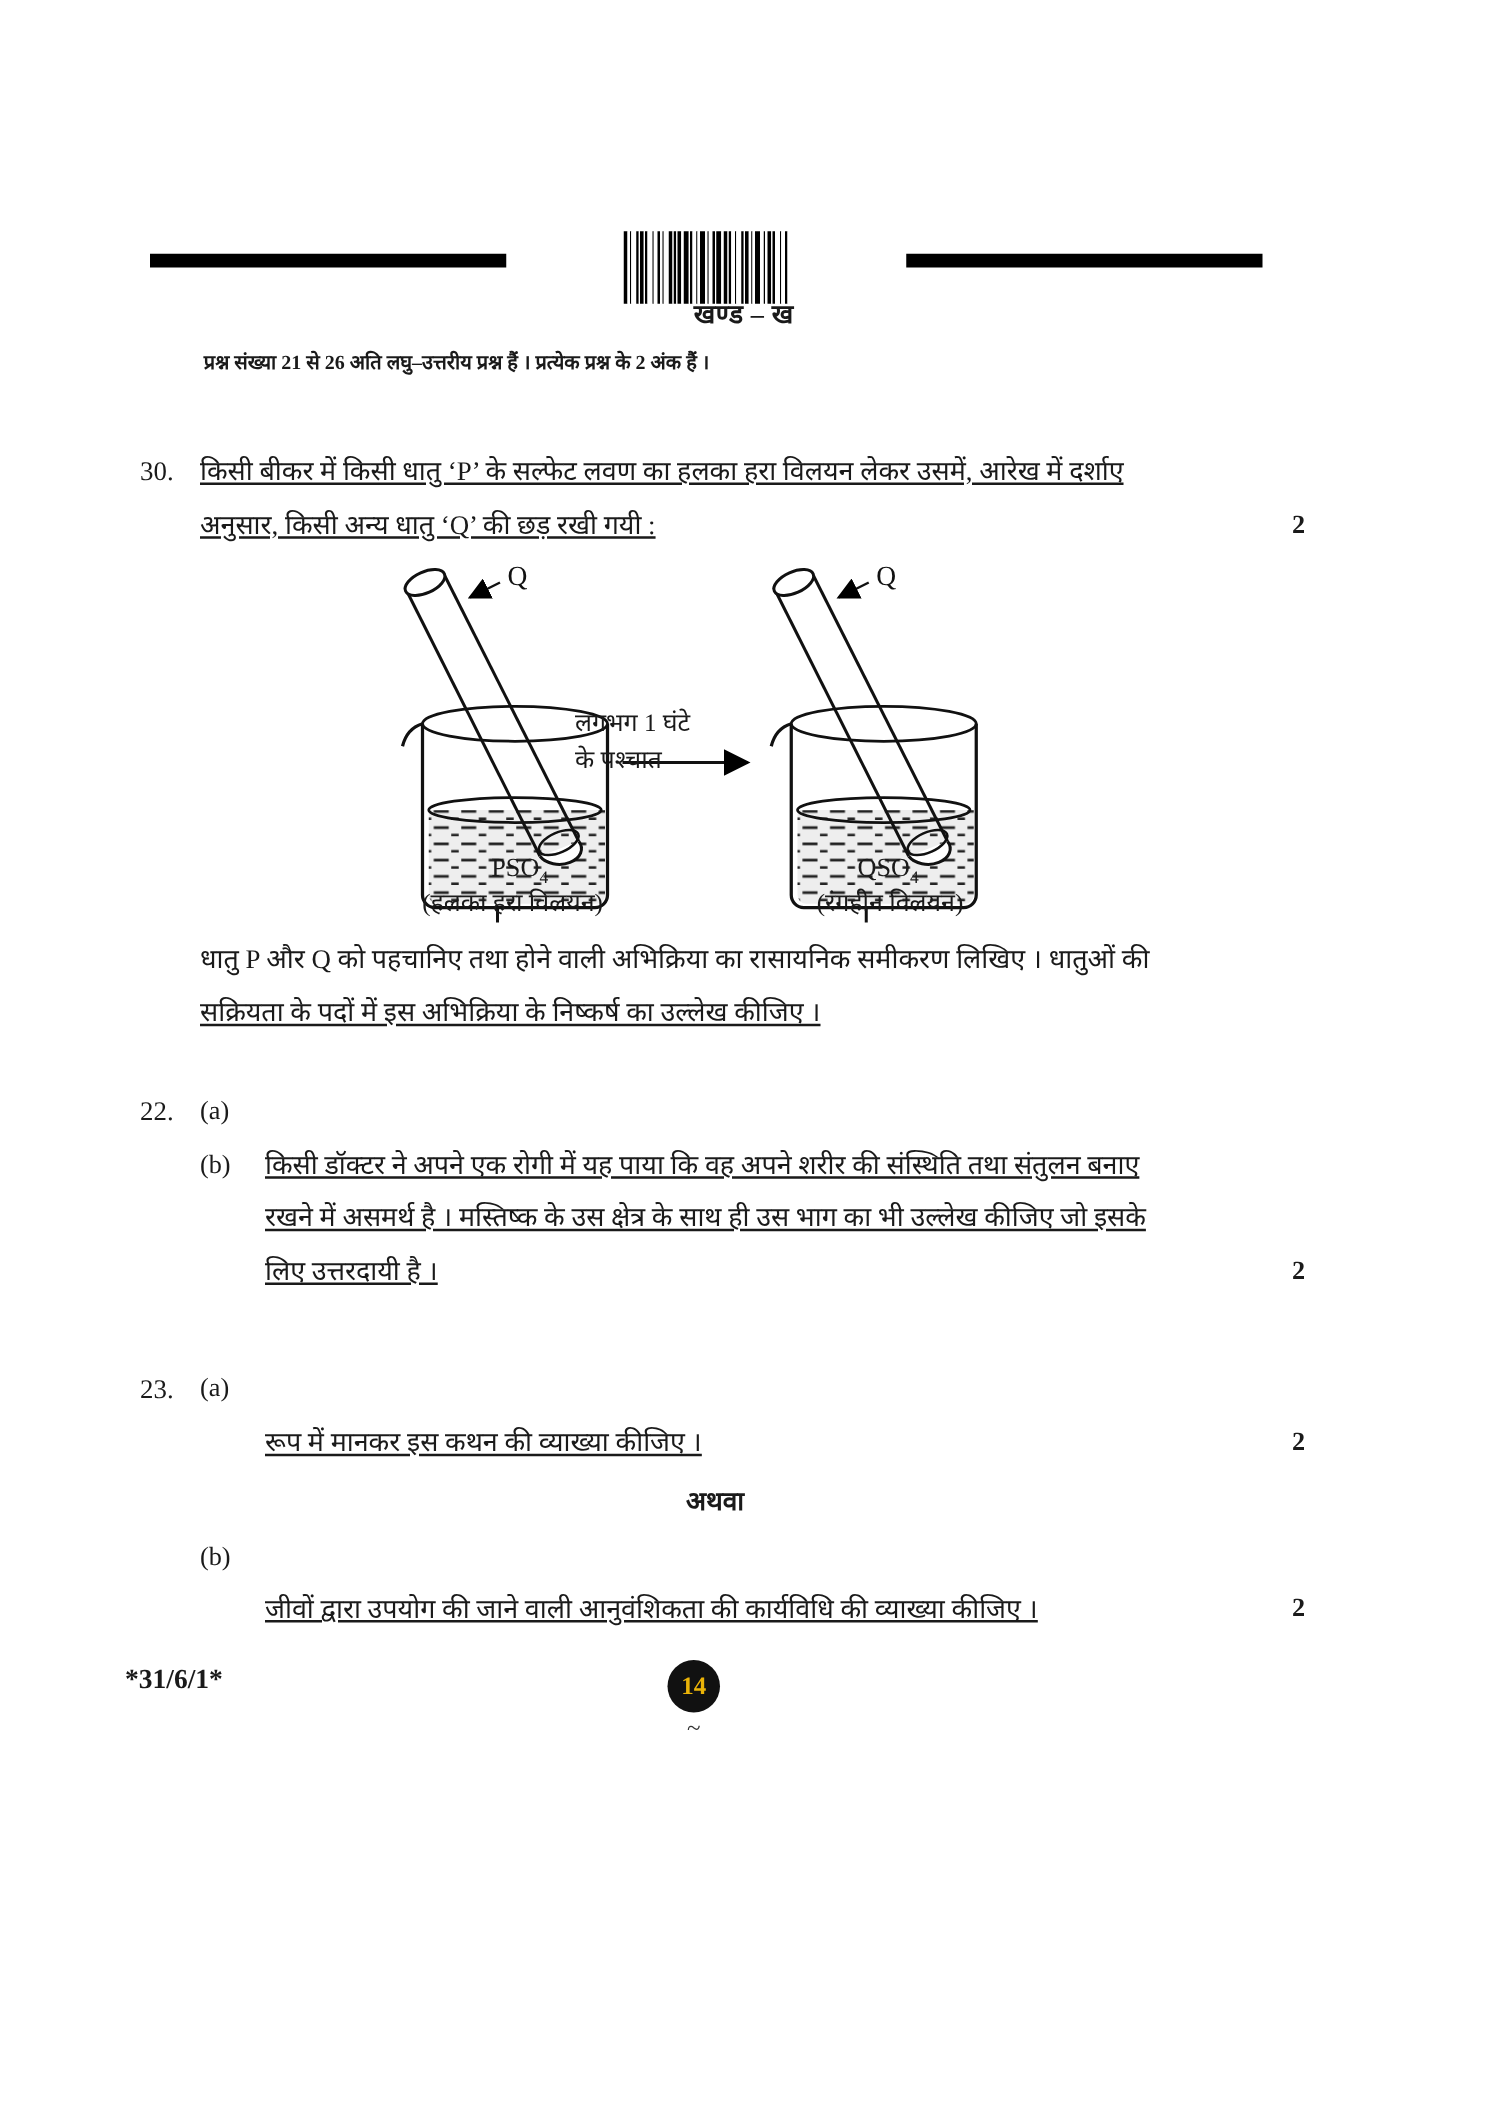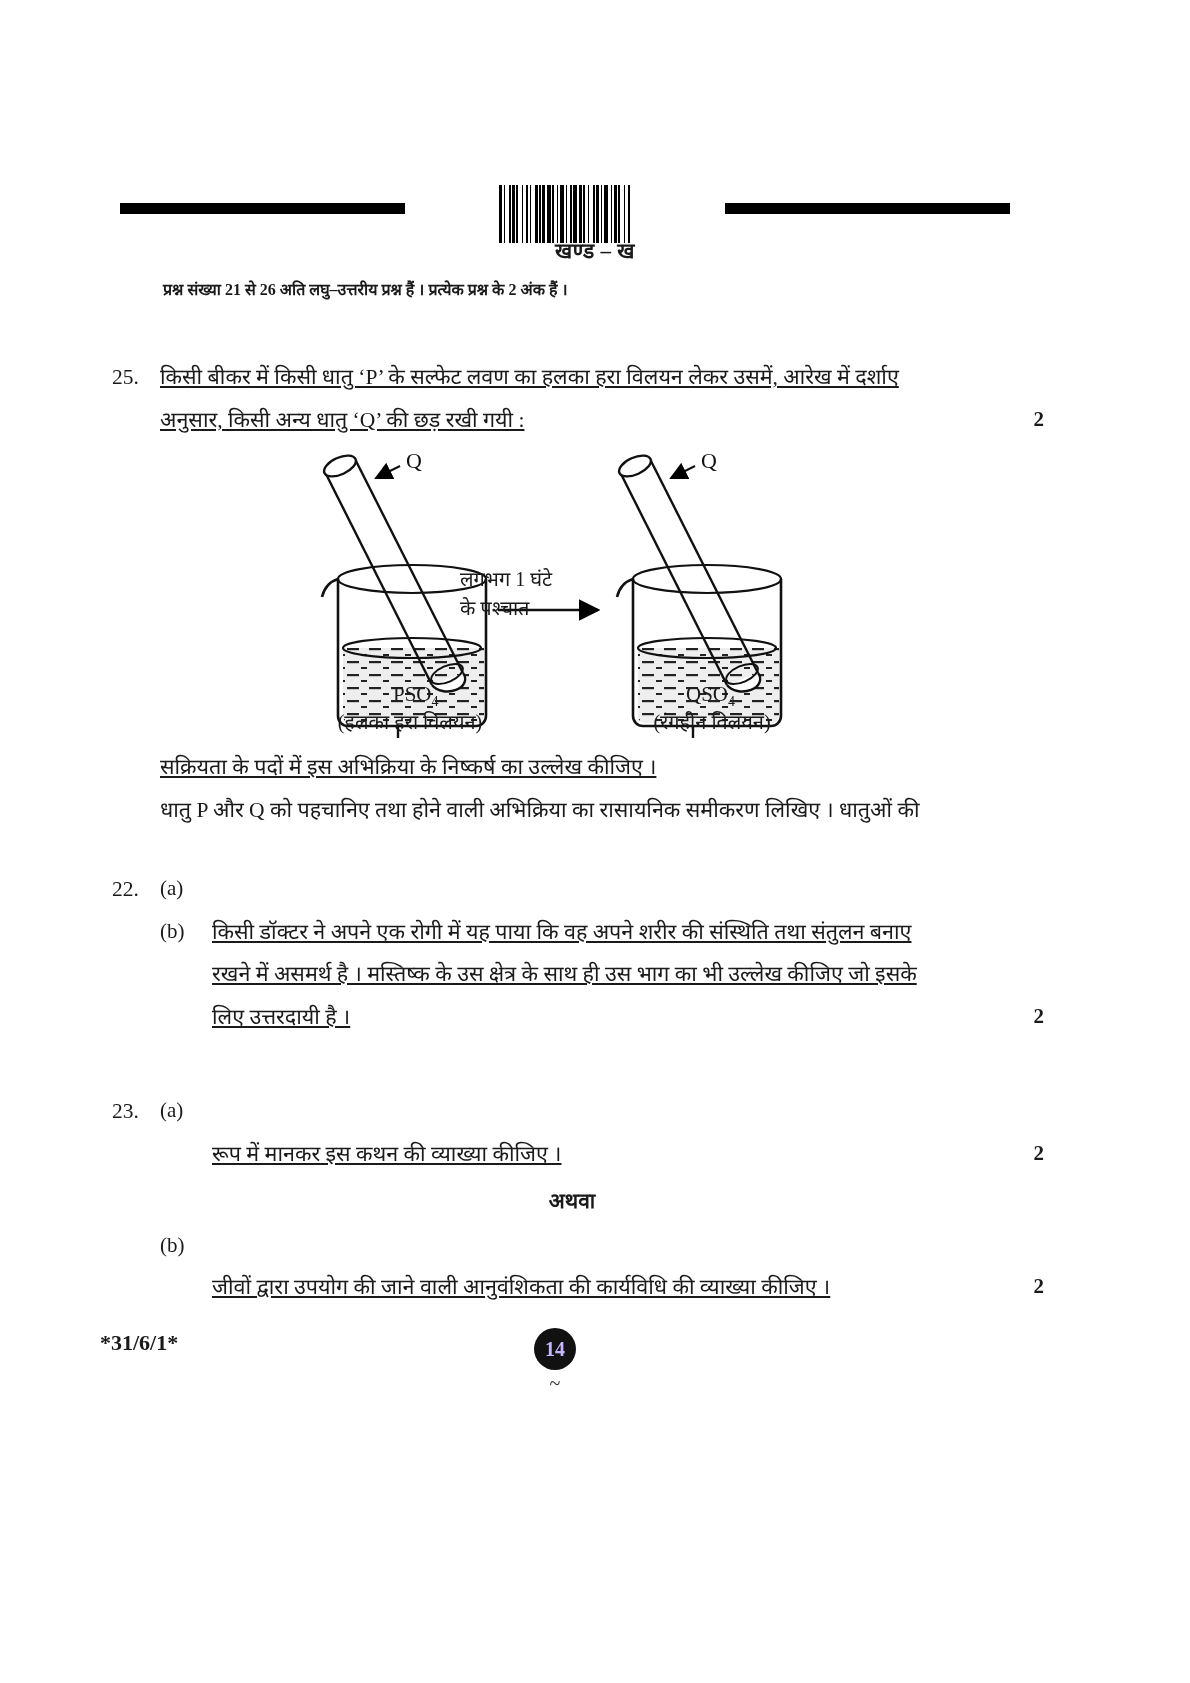--- a/index.html
+++ b/index.html
@@ -149,21 +149,21 @@
     font-family: "Liberation Serif", serif;
   }
   .page-badge {
     position: absolute;
     left: 534px;
     top: 1328px;
     width: 42px;
     height: 42px;
     border-radius: 50%;
     background: #111;
-    color: #c4b5fd;
+    color: #eab308;
     font-size: 20px;
     font-weight: bold;
     display: flex;
     align-items: center;
     justify-content: center;
   }
   .page-tilde {
     position: absolute;
     left: 534px;
     top: 1372px;
@@ -244,21 +244,21 @@
       </div>
     <div class="rule-bar"></div>
   </div>
 
   <div class="section-title">खण्ड – ख</div>
 
   <div class="instruction">प्रश्न संख्या 21 से 26 अति लघु–उत्तरीय प्रश्न हैं । प्रत्येक प्रश्न के 2 अंक हैं ।</div>
 
   <div class="q" style="top:356px;">
     <div class="q-row">
-      <div class="q-num">25.</div>
+      <div class="q-num">30.</div>
       <div class="q-body nojust">किसी बीकर में किसी धातु ‘P’ के सल्फेट लवण का हलका हरा विलयन लेकर उसमें, आरेख में दर्शाए</div>
     </div>
     <div class="q-row" style="position:relative;">
       <div class="q-num"></div>
       <div class="q-body nojust">अनुसार, किसी अन्य धातु ‘Q’ की छड़ रखी गयी :</div>
       <div class="marks">2</div>
     </div>
   </div>
 
   <div class="diagram">
@@ -331,25 +331,25 @@
 
   <div class="formula-left"><span>PSO</span><sub>4</sub></div>
   <div class="formula-right"><span>QSO</span><sub>4</sub></div>
 
   <div class="beaker-caption cap-left">(हलका हरा विलयन)</div>
   <div class="beaker-caption cap-right">(रंगहीन विलयन)</div>
 
   <div class="q" style="top:746px;">
     <div class="q-row">
       <div class="q-num"></div>
+      <div class="q-body">धातु P और Q को पहचानिए तथा होने वाली अभिक्रिया का रासायनिक समीकरण लिखिए । धातुओं की</div>
+    </div>
+    <div class="q-row">
+      <div class="q-num"></div>
       <div class="q-body nojust">सक्रियता के पदों में इस अभिक्रिया के निष्कर्ष का उल्लेख कीजिए ।</div>
-    </div>
-    <div class="q-row">
-      <div class="q-num"></div>
-      <div class="q-body">धातु P और Q को पहचानिए तथा होने वाली अभिक्रिया का रासायनिक समीकरण लिखिए । धातुओं की</div>
     </div>
   </div>
 
   <div class="q" style="top:868px;">
     <div class="q-row">
       <div class="q-num">22.</div>
       <div class="q-sub">(a)</div>
     </div>
     <div class="q-row">
       <div class="q-num"></div>

